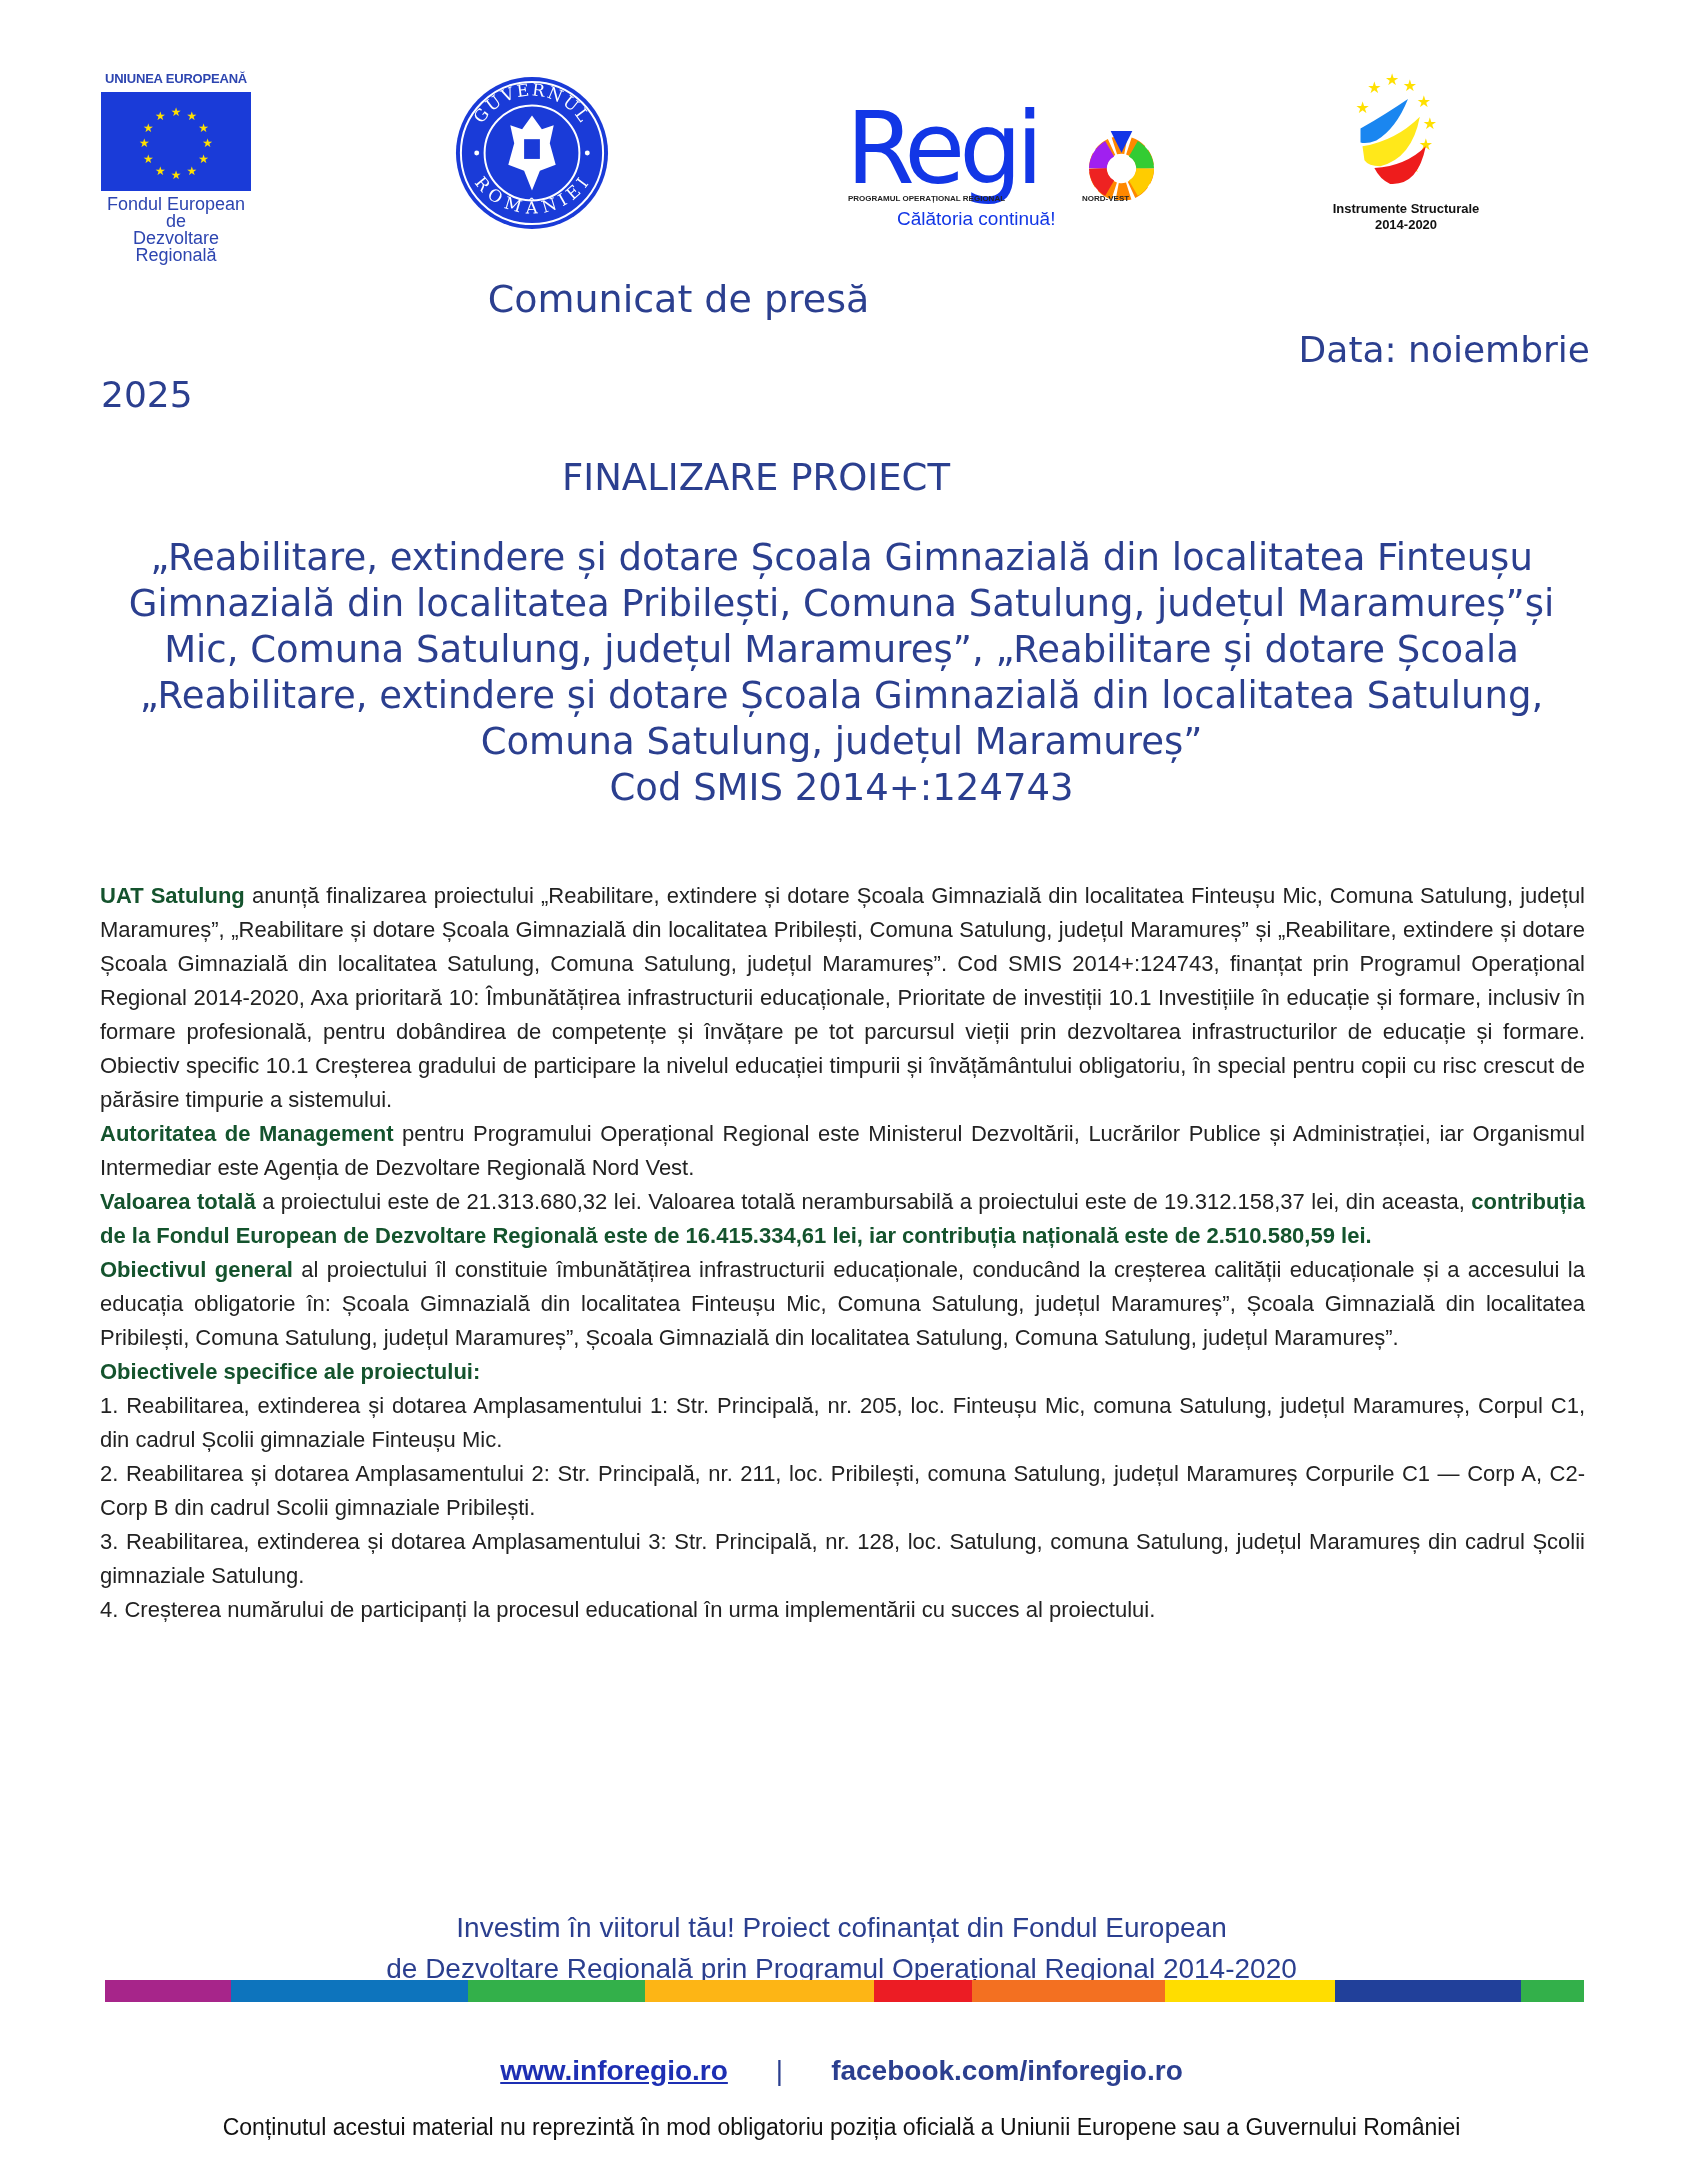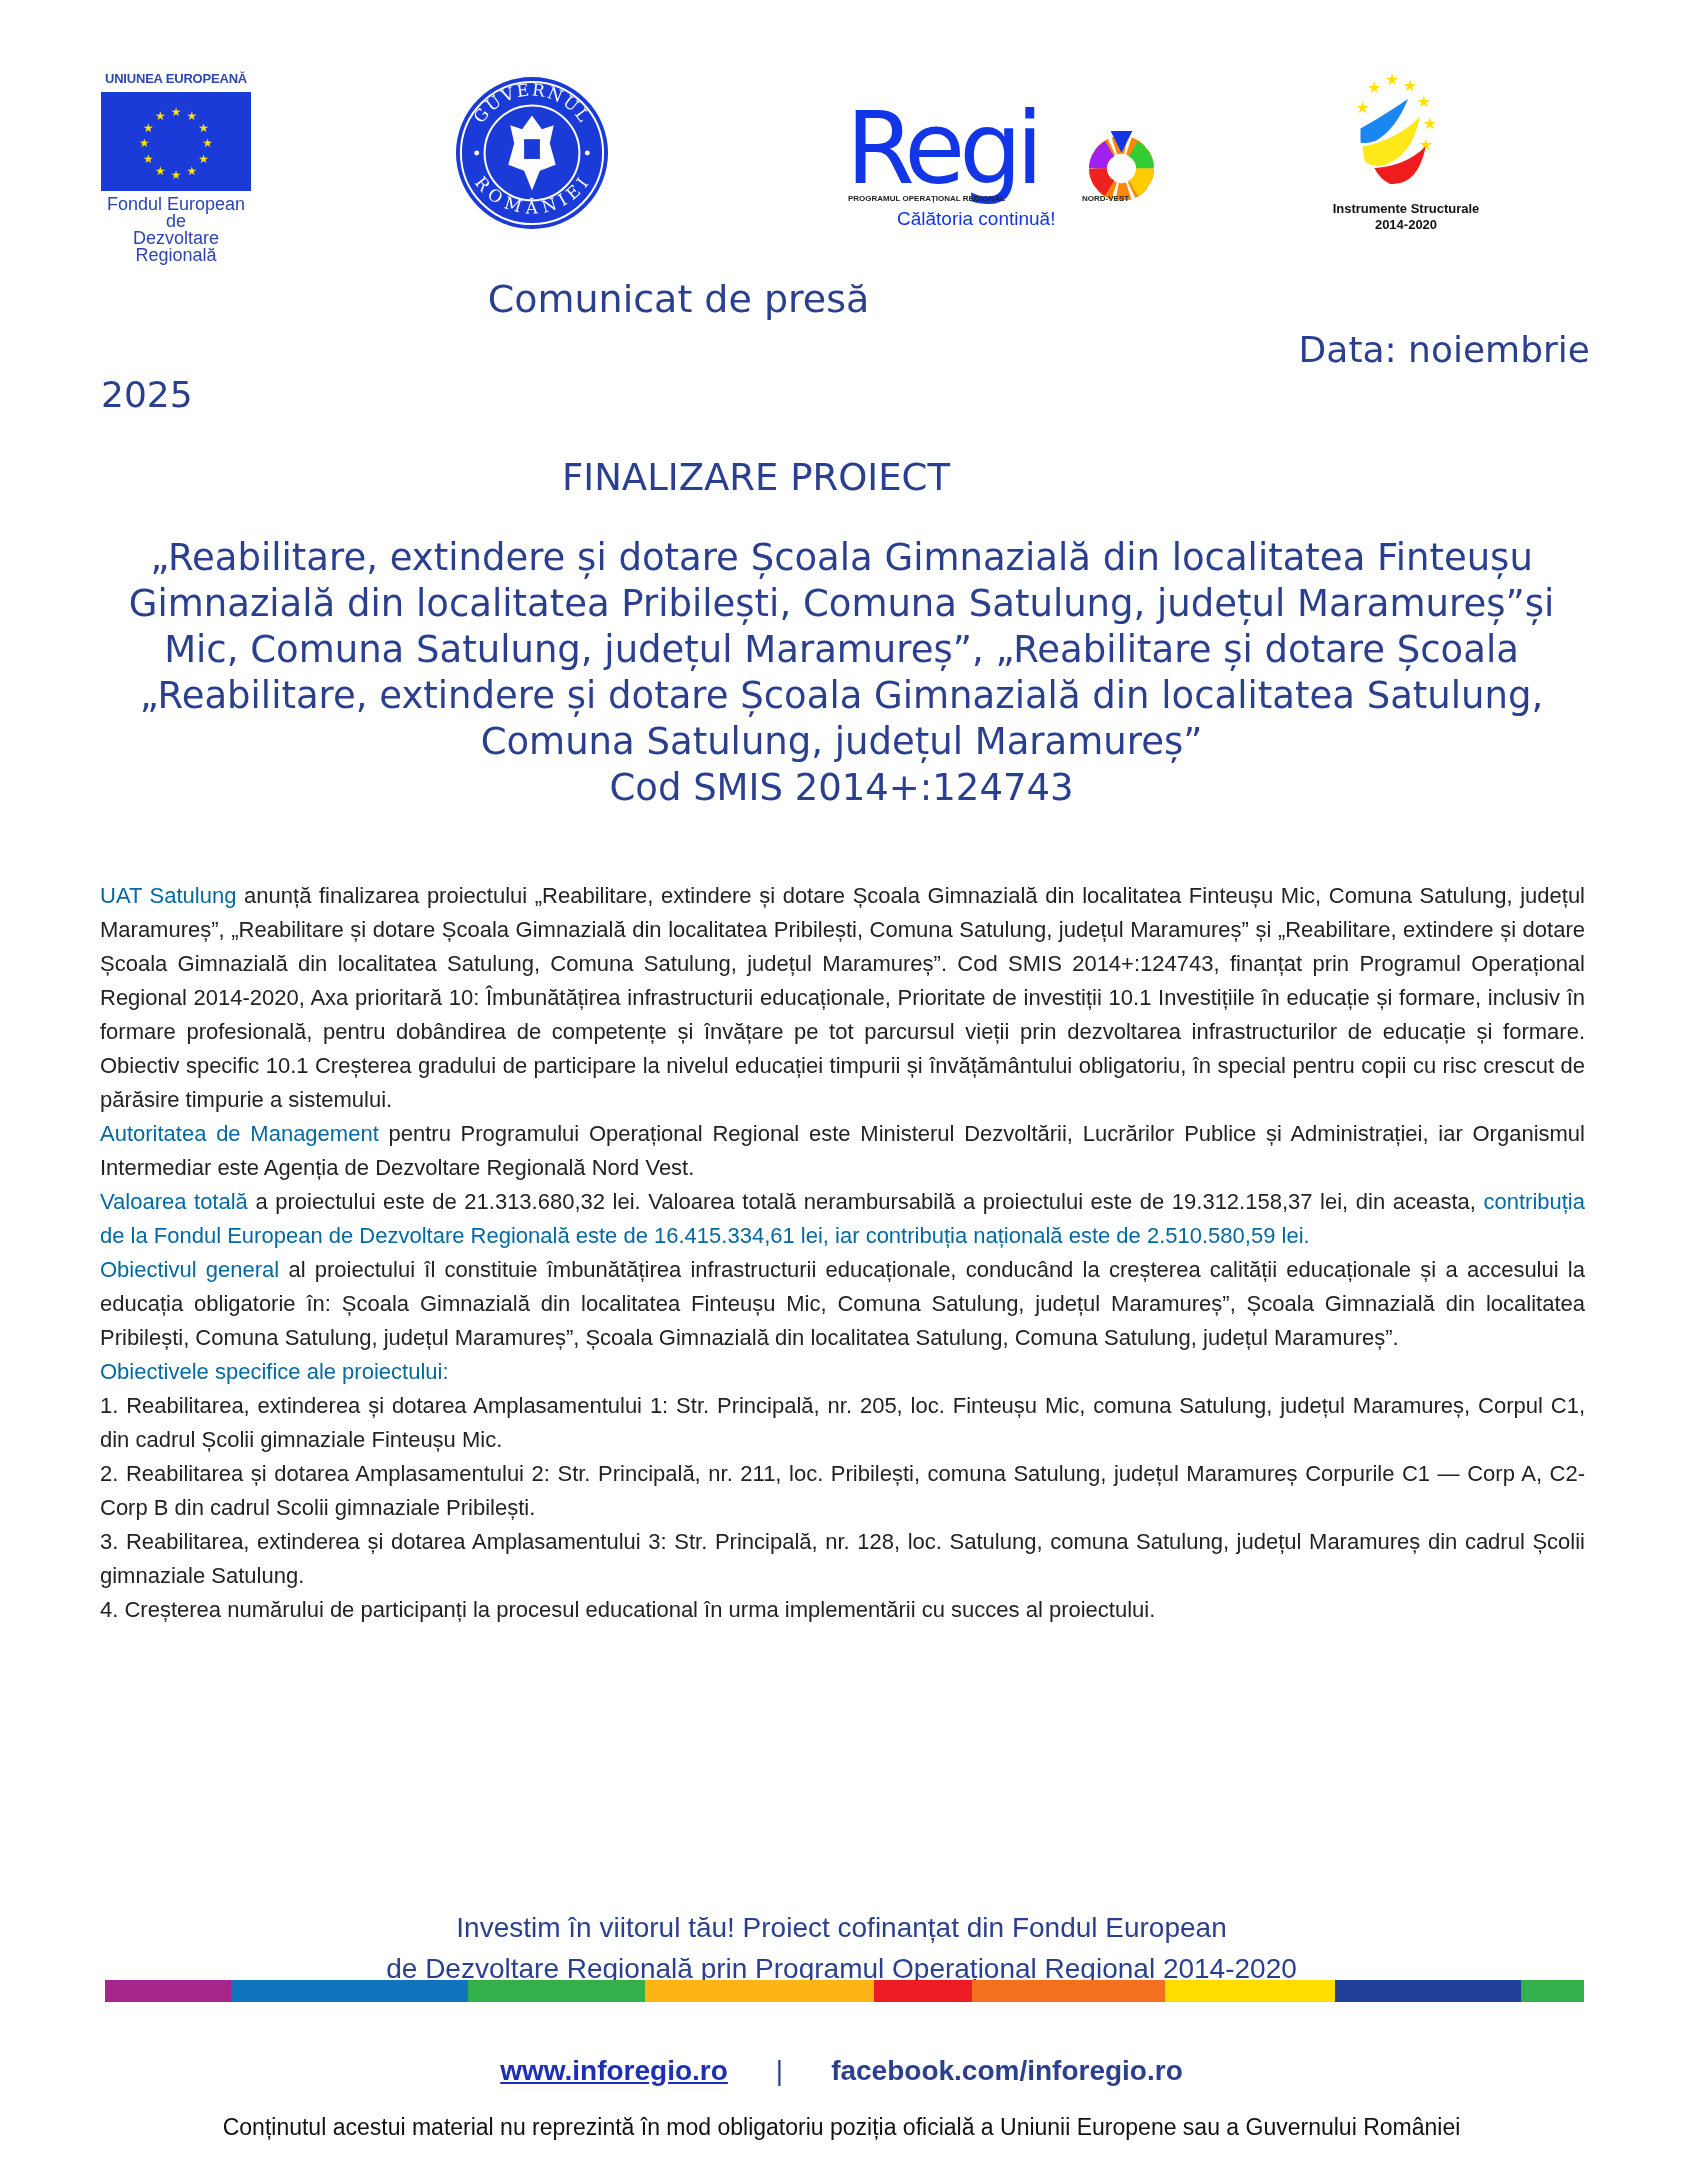--- a/index.html
+++ b/index.html
@@ -18,21 +18,21 @@
   .instr{left:1317px;top:69px;width:178px;height:168px;text-align:center;}
   .instr .lbl{position:absolute;left:0;width:178px;top:132px;font-size:13px;font-weight:bold;color:#111;font-family:"Liberation Sans",sans-serif;line-height:16px;}
   .blue{color:#2b3f8f;}
   .comunicat{left:0;width:1357px;text-align:center;top:277px;font-size:38px;}
   .data1{right:93px;top:329px;font-size:36px;}
   .data2{left:101px;top:374px;font-size:36px;}
   .final{left:0;width:1512px;text-align:center;top:456px;font-size:37px;}
   .title{left:89px;width:1505px;text-align:center;top:535px;font-size:37px;line-height:46px;}
   .body{left:100px;width:1485px;top:879px;font-family:"Liberation Sans",sans-serif;font-size:22px;line-height:34px;color:#222;text-align:justify;}
   .body p{margin:0;}
-  .body b{font-weight:normal;color:#0369a1;}
+  .body b{font-weight:bold;color:#14532d;}
   .tag{left:0;width:1683px;text-align:center;top:1907px;font-size:28px;line-height:41px;color:#2b3f8f;font-family:"Liberation Sans",sans-serif;}
   .stripe{left:105px;top:1980px;width:1479px;height:22px;display:flex;}
   .stripe div{height:100%;}
   .links{left:0;width:1683px;text-align:center;top:2055px;font-size:28px;font-weight:bold;color:#2b3f8f;font-family:"Liberation Sans",sans-serif;}
   .links a{color:#1d2fb3;text-decoration:underline;}
   .links .sep{margin:0 48px;font-weight:normal;}
   .disc{left:0;width:1683px;text-align:center;top:2114px;font-size:23px;color:#111;font-family:"Liberation Sans",sans-serif;}
 </style>
 </head>
 <body>

